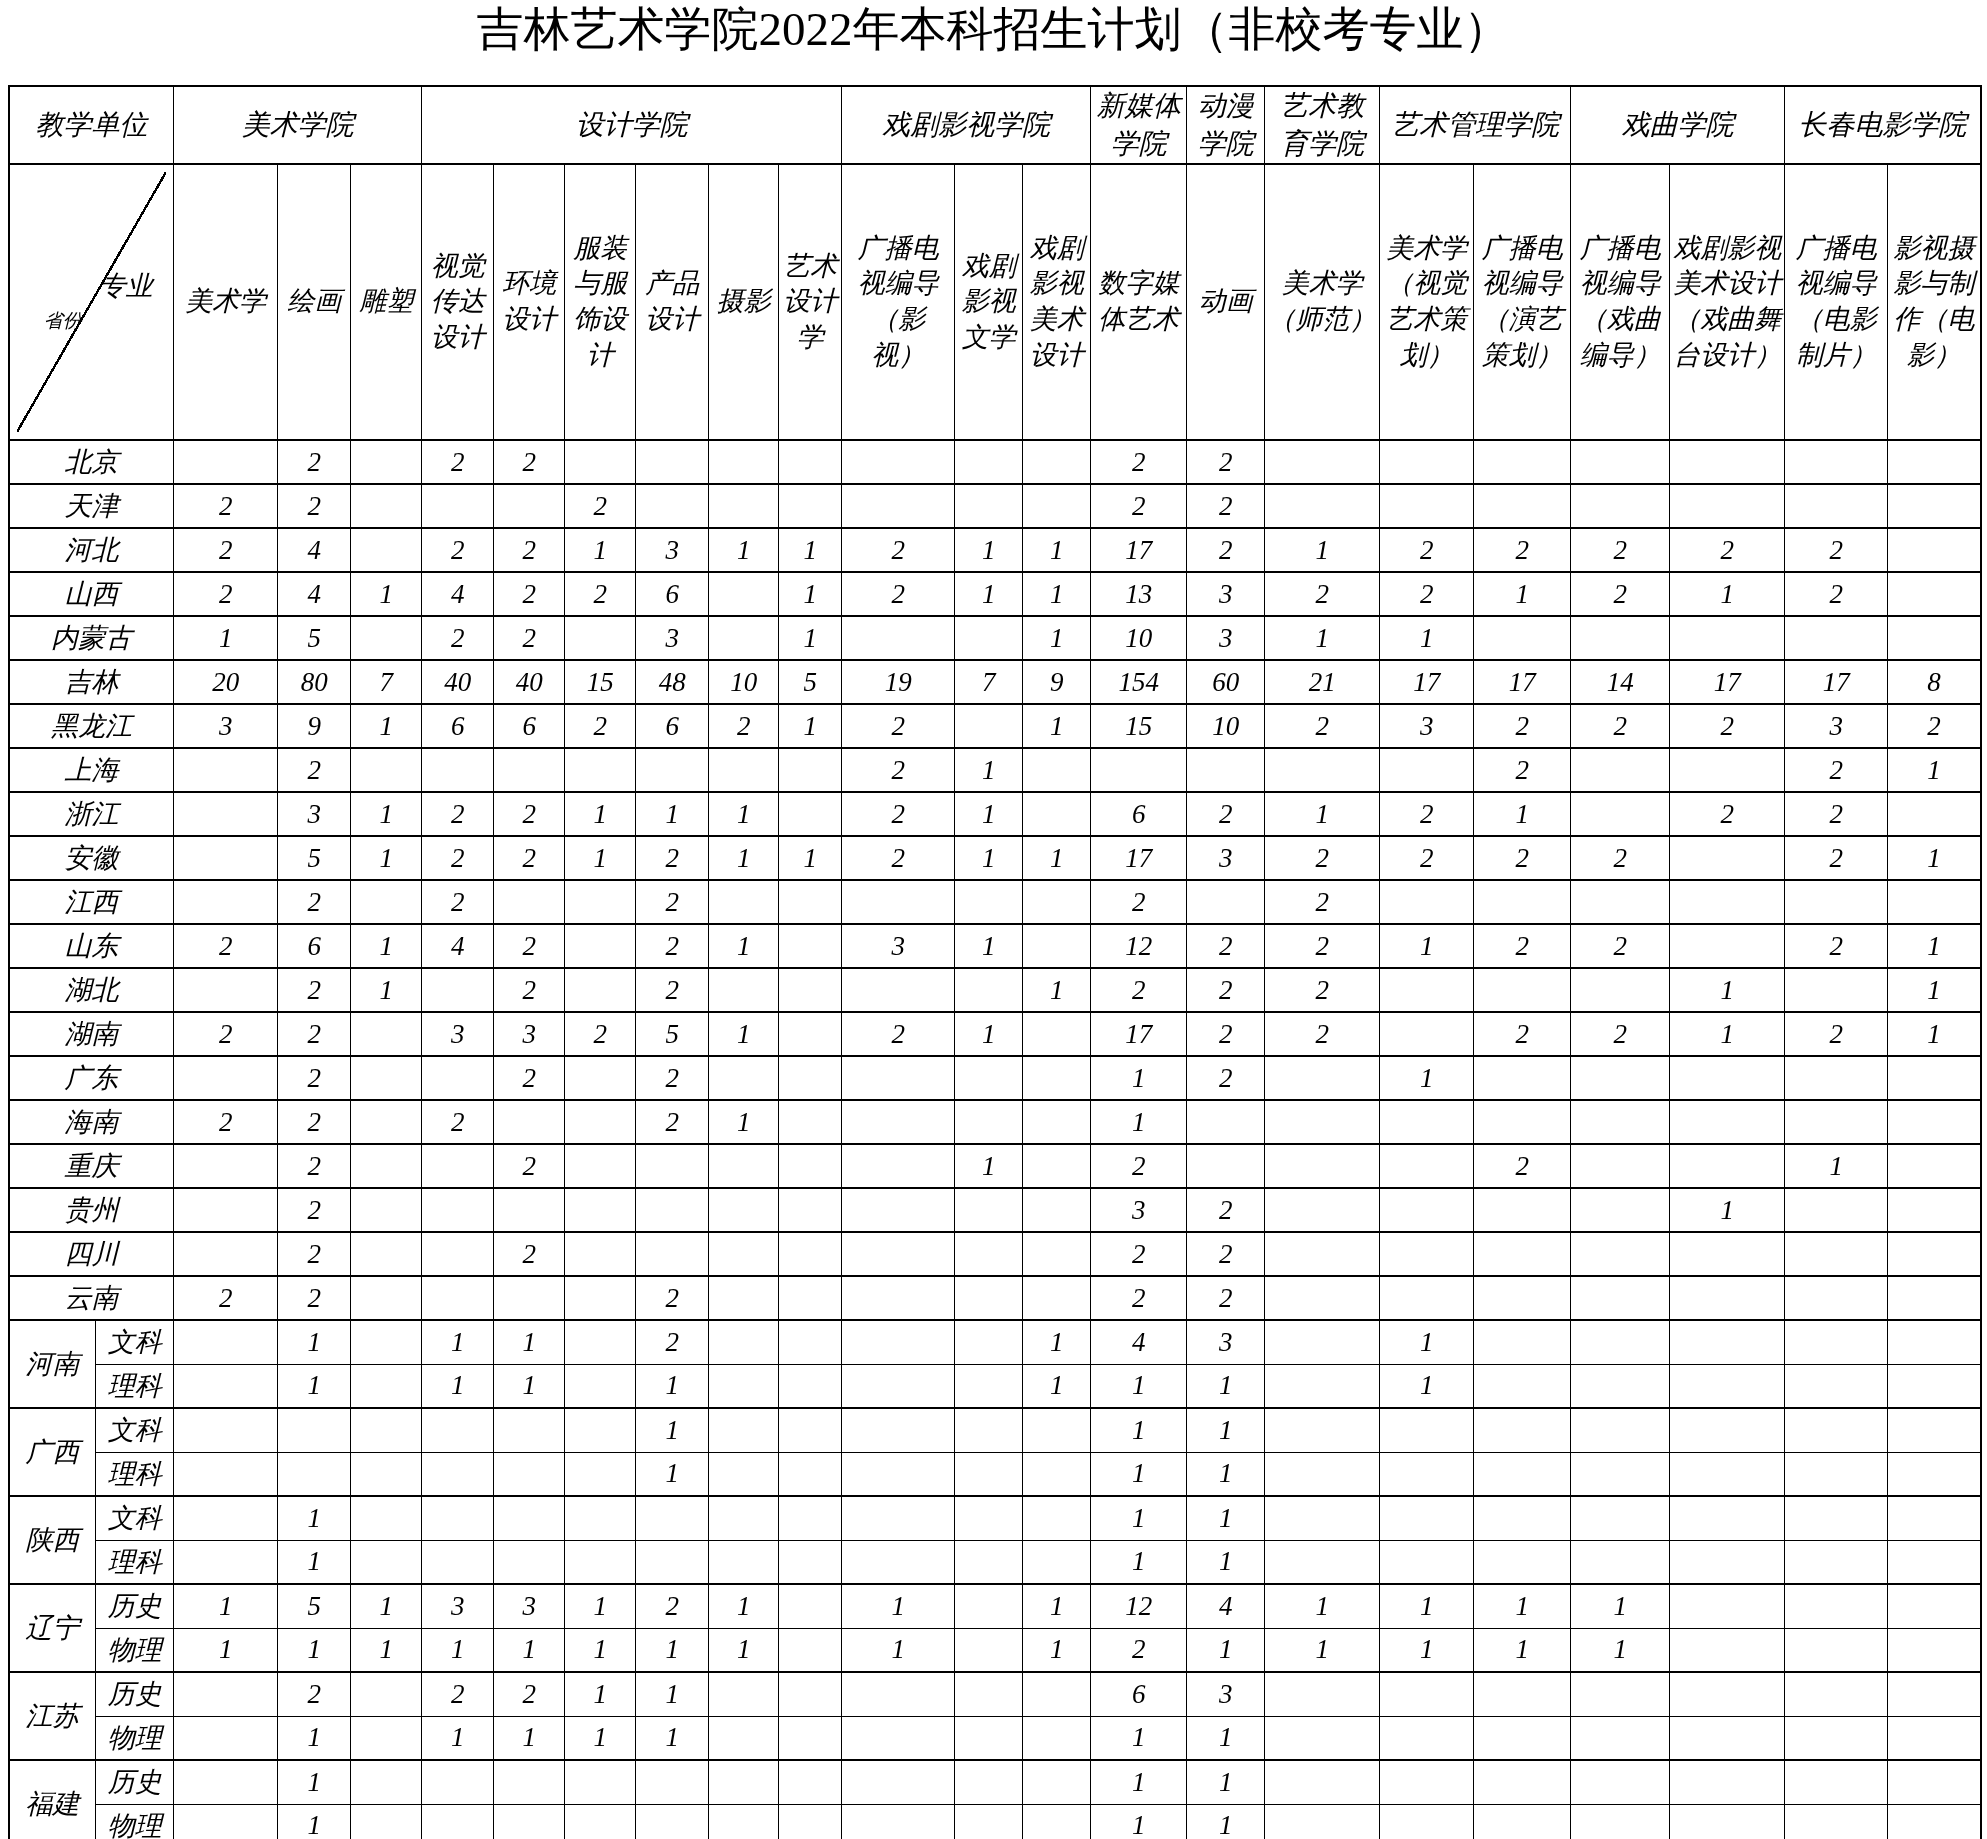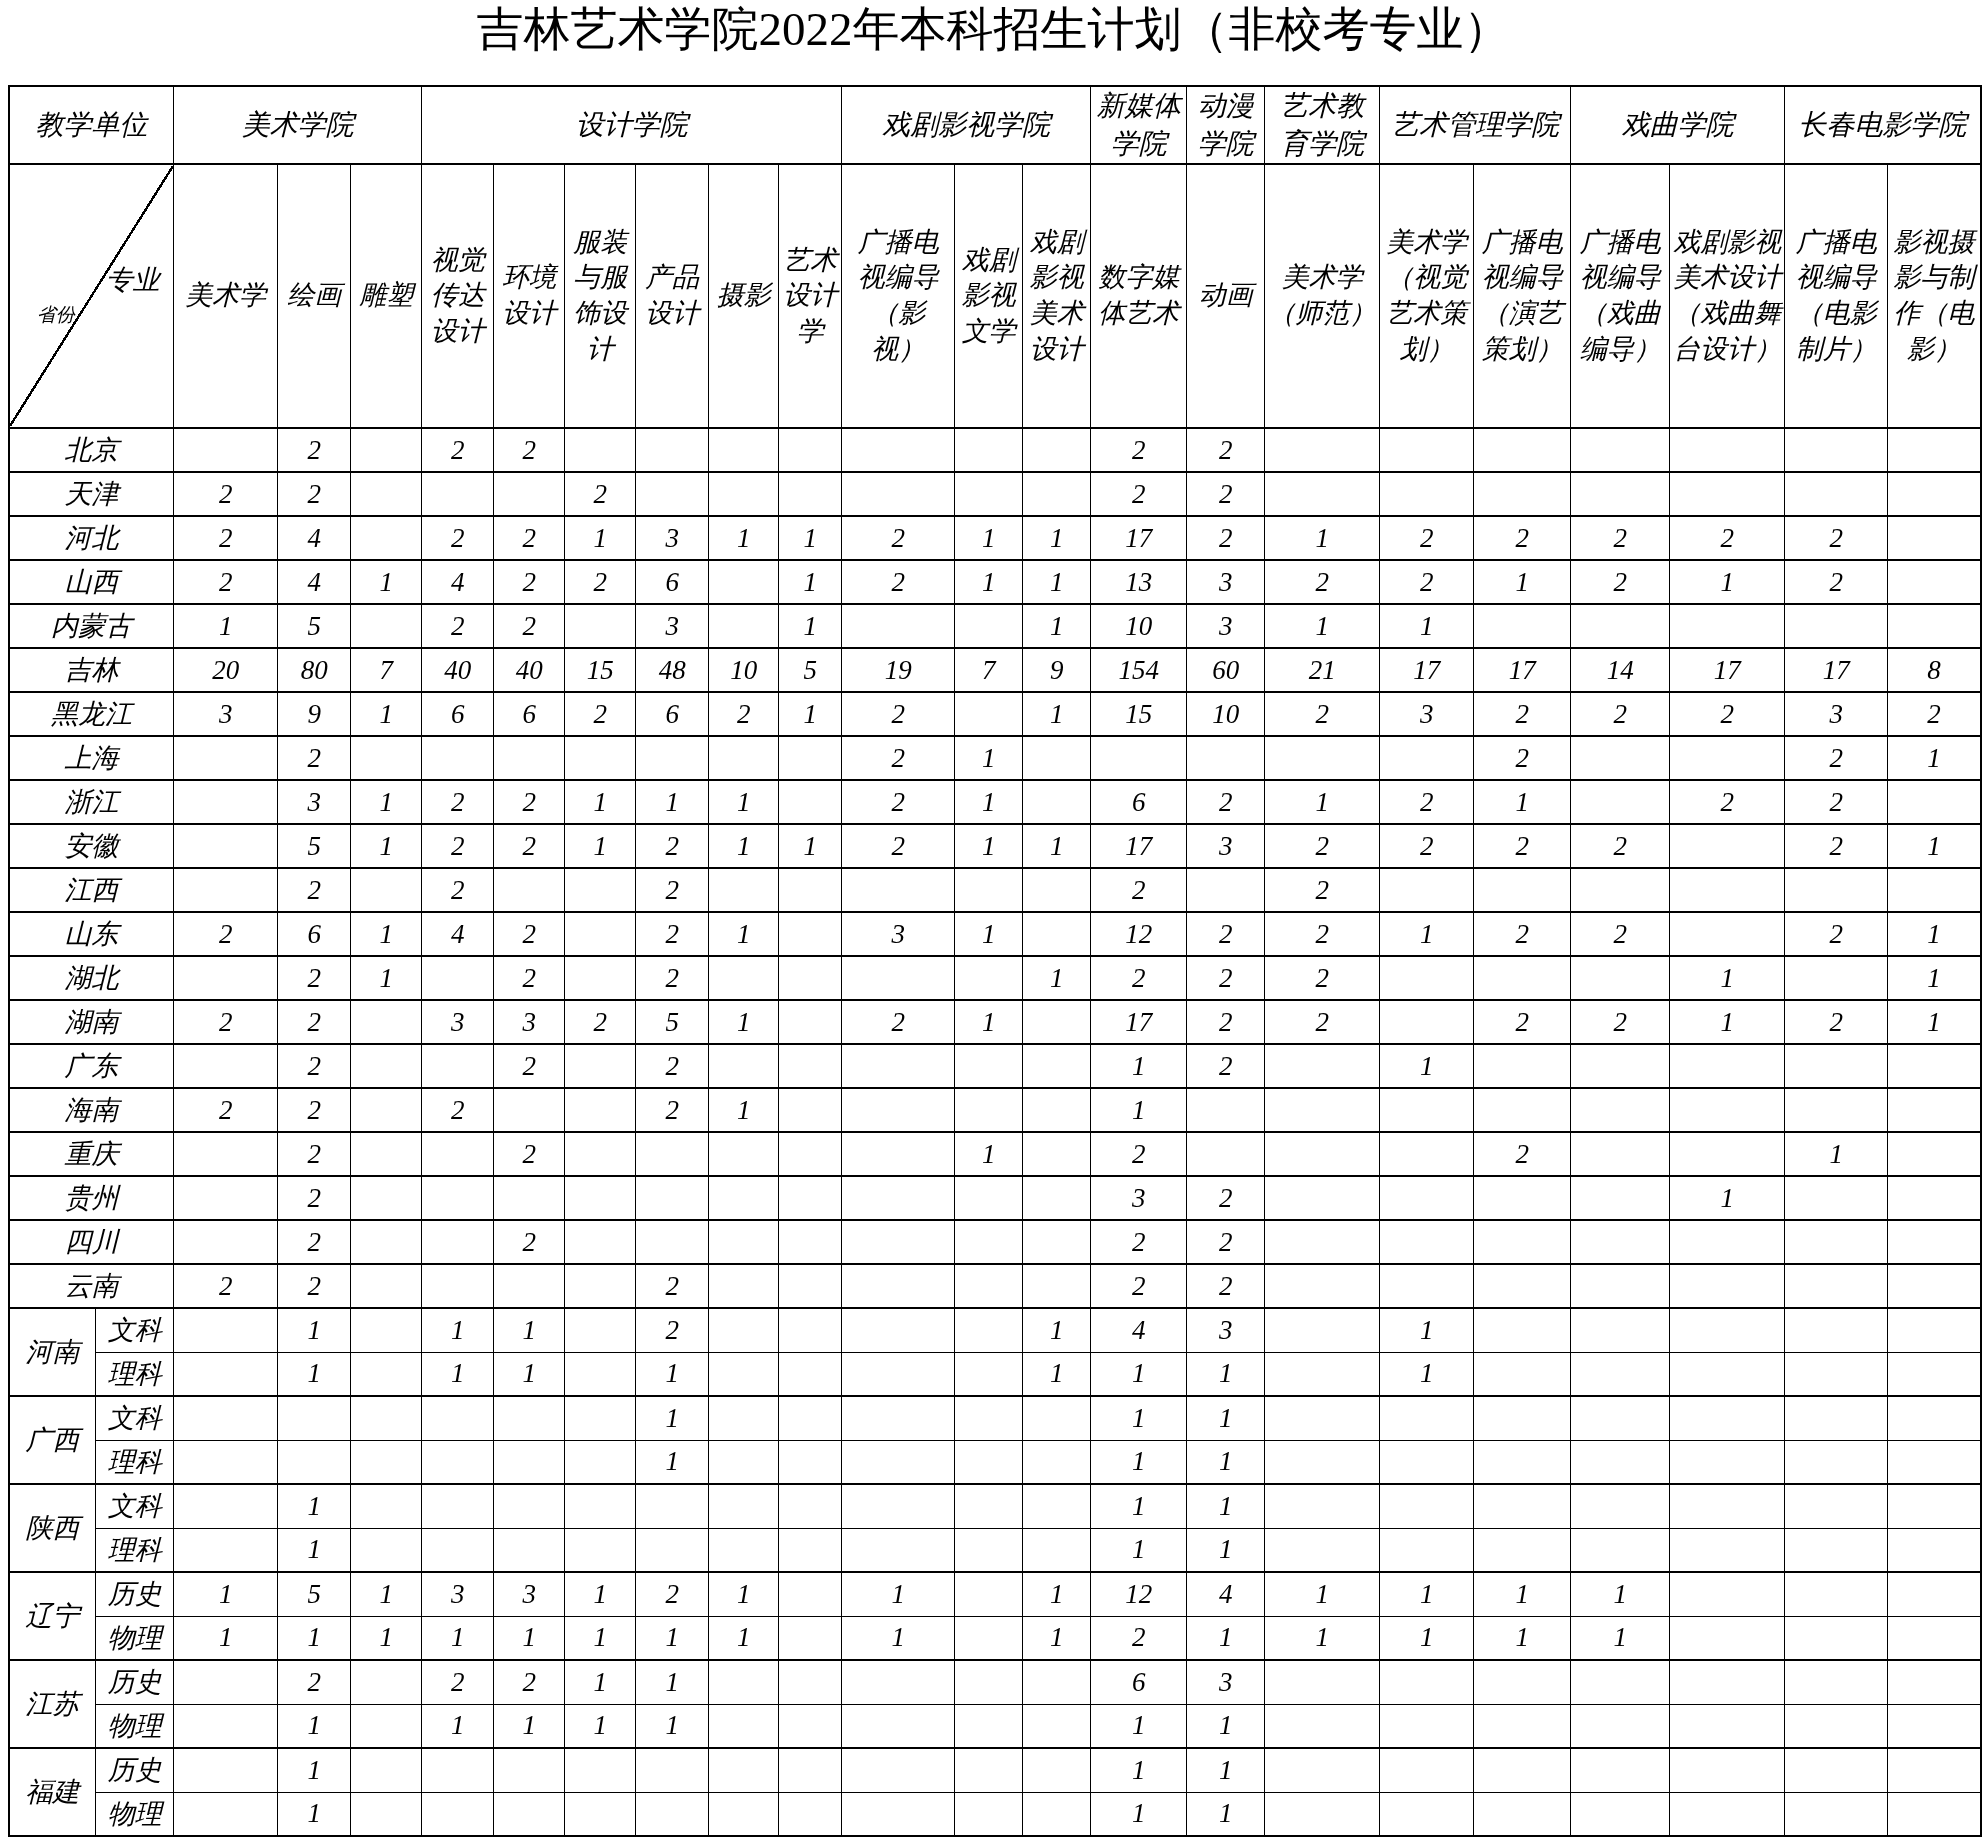--- a/index.html
+++ b/index.html
@@ -26,21 +26,21 @@
     font-weight: normal; overflow: hidden; word-break: break-all;
   }
   tr.hdr1 { height: 76px; }
   tr.hdr1 th { font-size: 28px; }
   tr.hdr2 { height: 264px; }
   tr.hdr2 th { font-size: 27px; line-height: 1.32; }
   tbody tr { height: 44px; padding-left: 36px; }
   tbody td { font-size: 27px; }
   tr.grp-a td { border-bottom-width: 1.5px; }
   tr.grp-b td { border-top-width: 1.5px; }
-  th.diag { padding: 0; }
+  th.diag { padding: 7px; }
   .diag-box {
     position: relative; width: 100%; height: 260px;
     background-image: linear-gradient(to bottom right,
       transparent calc(50% - 1.2px), #000 calc(50% - 1.2px),
       #000 calc(50% + 1.2px), transparent calc(50% + 1.2px));
   }
   .diag-top    { position: absolute; top: 97px; right: 13.6px; font-size: 27px; }
   .diag-bottom { position: absolute; top: 136px; left: 27px;  font-size: 19px; }
 </style>
 </head>

